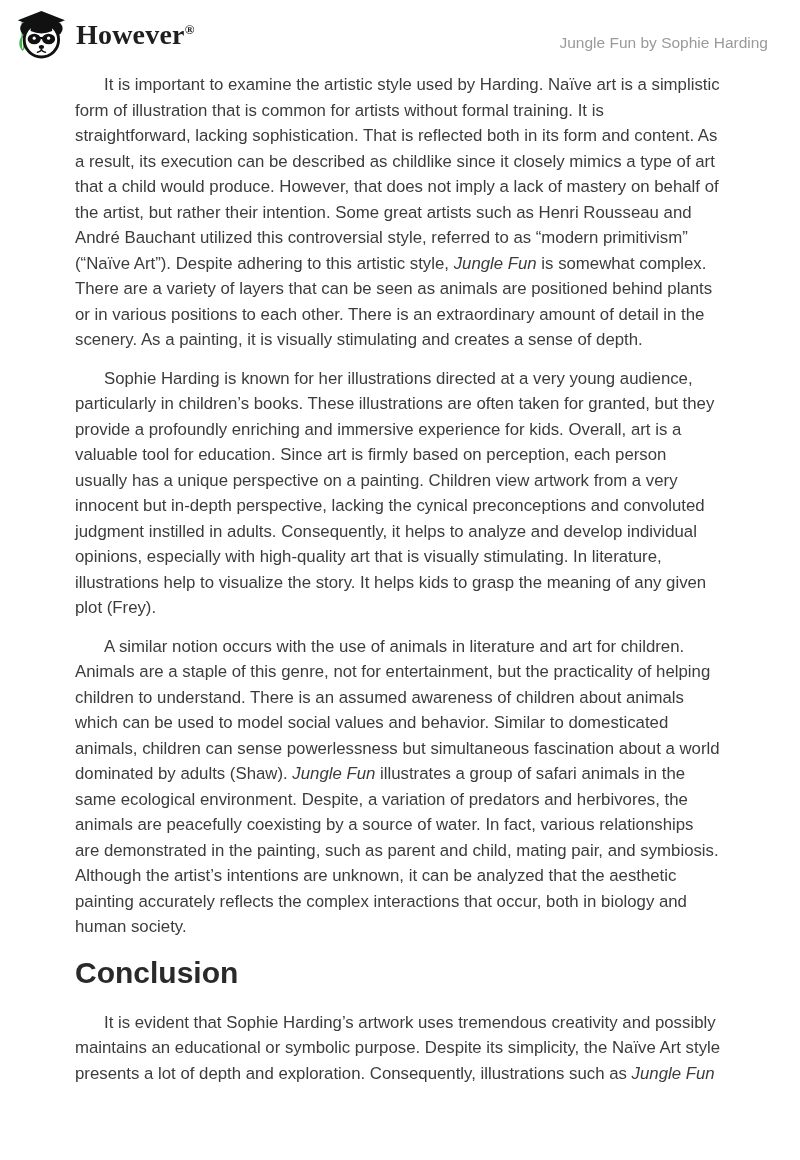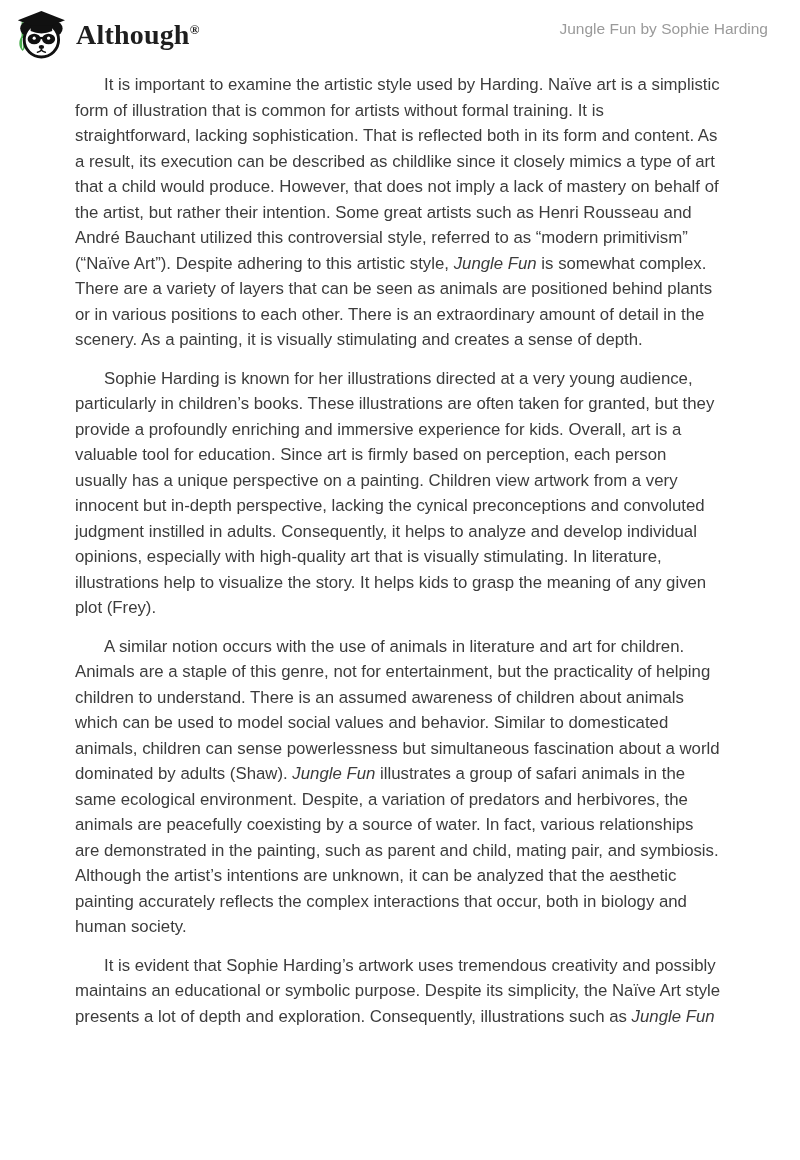--- a/index.html
+++ b/index.html
@@ -41,21 +41,21 @@
     letter-spacing:0.2px;
   }
   .brand-name sup{
     font-size:13px;
     vertical-align:super;
     line-height:0;
   }
   .doc-title{
     color:var(--header-title);
     font-size:15.5px;
-    margin-top:12px;
+    margin-top:26px;
   }
   .essay{
     margin:10px 75px 0 75px;
     width:646px;
     color:var(--body-text);
     font-size:16.8px;
     line-height:25.5px;
   }
   .essay p{
     margin:0 0 13px 0;
@@ -103,26 +103,27 @@
           <ellipse cx="26.5" cy="37" rx="8.2" ry="6.6" fill="#111111"></ellipse>
           <ellipse cx="44.5" cy="37" rx="8.2" ry="6.6" fill="#111111"></ellipse>
           <rect x="31" y="34.4" width="9" height="2.8" fill="#111111"></rect>
           <circle cx="26.5" cy="36" r="2" fill="#ffffff"></circle>
           <circle cx="44.5" cy="36" r="2" fill="#ffffff"></circle>
 
           <ellipse cx="35.5" cy="47" rx="3.4" ry="2.4" fill="#111111"></ellipse>
           <path d="M35.5 49 Q35.5 53 30.5 53.5 M35.5 49 Q35.5 53 40.5 53.5" stroke="#111111" stroke-width="1.8" fill="none" stroke-linecap="round"></path>
         </svg>
       </span>
-      <span class="brand-name"><span>Although</span><sup>®</sup></span>
+      <span class="brand-name"><span>However</span><sup>®</sup></span>
     </div>
     <div class="doc-title">Jungle Fun by Sophie Harding</div>
   </header>
 
   <main class="essay">
     <p><span>It is important to examine the artistic style used by Harding. Naïve art is a simplistic form of illustration that is common for artists without formal training. It is straightforward, lacking sophistication. That is reflected both in its form and content. As a result, its execution can be described as childlike since it closely mimics a type of art that a child would produce. However, that does not imply a lack of mastery on behalf of the artist, but rather their intention. Some great artists such as Henri Rousseau and André Bauchant utilized this controversial style, referred to as “modern primitivism” (“Naïve Art”). Despite adhering to this artistic style, </span><em>Jungle Fun</em><span> is somewhat complex. There are a variety of layers that can be seen as animals are positioned behind plants or in various positions to each other. There is an extraordinary amount of detail in the scenery. As a painting, it is visually stimulating and creates a sense of depth.</span></p>
     <p><span>Sophie Harding is known for her illustrations directed at a very young audience, particularly in children’s books. These illustrations are often taken for granted, but they provide a profoundly enriching and immersive experience for kids. Overall, art is a valuable tool for education. Since art is firmly based on perception, each person usually has a unique perspective on a painting. Children view artwork from a very innocent but in-depth perspective, lacking the cynical preconceptions and convoluted judgment instilled in adults. Consequently, it helps to analyze and develop individual opinions, especially with high-quality art that is visually stimulating. In literature, illustrations help to visualize the story. It helps kids to grasp the meaning of any given plot (Frey).</span></p>
     <p><span>A similar notion occurs with the use of animals in literature and art for children. Animals are a staple of this genre, not for entertainment, but the practicality of helping children to understand. There is an assumed awareness of children about animals which can be used to model social values and behavior. Similar to domesticated animals, children can sense powerlessness but simultaneous fascination about a world dominated by adults (Shaw). </span><em>Jungle Fun</em><span> illustrates a group of safari animals in the same ecological environment. Despite, a variation of predators and herbivores, the animals are peacefully coexisting by a source of water. In fact, various relationships are demonstrated in the painting, such as parent and child, mating pair, and symbiosis. Although the artist’s intentions are unknown, it can be analyzed that the aesthetic painting accurately reflects the complex interactions that occur, both in biology and human society.</span></p>
+    <h2>Conclusion</h2>
     <p><span>It is evident that Sophie Harding’s artwork uses tremendous creativity and possibly maintains an educational or symbolic purpose. Despite its simplicity, the Naïve Art style presents a lot of depth and exploration. Consequently, illustrations such as </span><em>Jungle Fun</em></p>
   </main>
 
 
 </div>
 
 </body></html>

